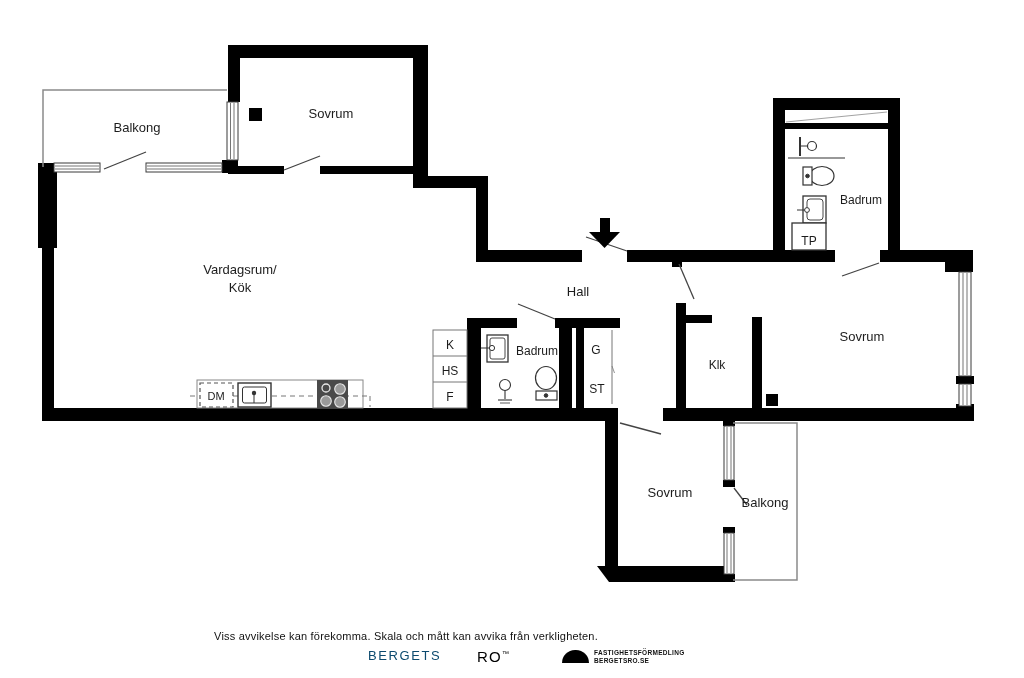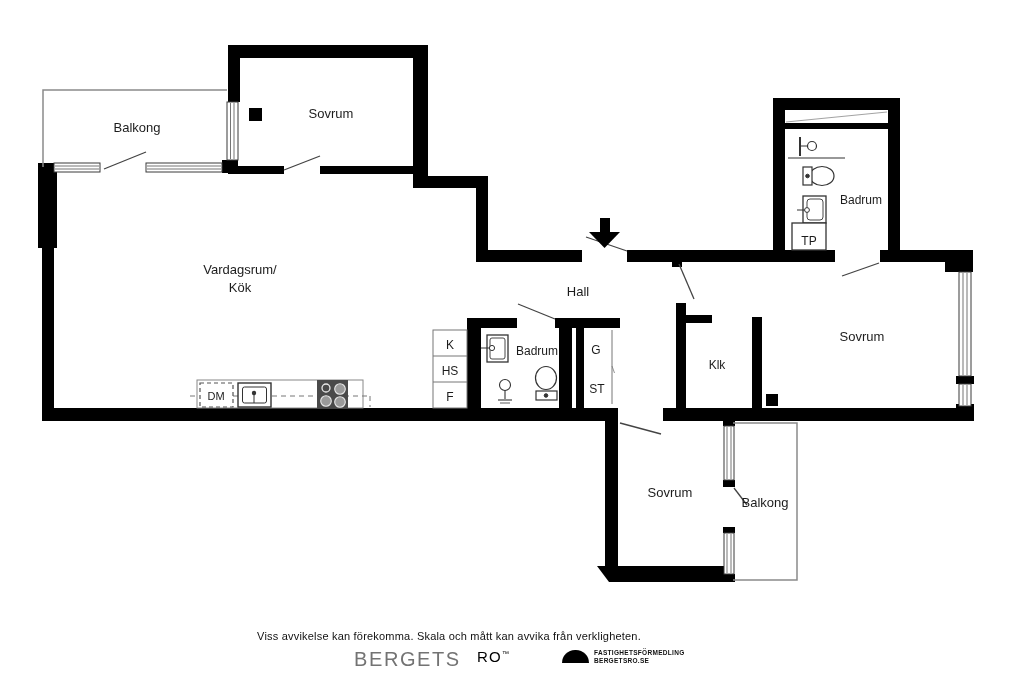--- a/index.html
+++ b/index.html
@@ -12,25 +12,25 @@
     font-family:"Liberation Sans", sans-serif;
     fill:#1c1c1c;
   }
   .lbl   { font-size:13px; }
   .lbl-sm{ font-size:12px; }
   .lbl-xs{ font-size:11px; }
 
   .footer { position:absolute; left:0; top:0; width:1024px; height:678px; pointer-events:none; }
   .disclaimer {
     position:absolute; top:630px; left:0; width:812px; text-align:center;
-    font-size:11px; color:#111; letter-spacing:0.2px;margin-left:43px;
+    font-size:11px; color:#111; letter-spacing:0.2px;
   }
   .brand-bergets {
-    position:absolute; left:354px; top:648px;
-    font-size:20px; letter-spacing:1.6px; color:#737373; font-weight:500;
+    position:absolute; left:368px; top:648px;
+    font-size:13px; letter-spacing:1.6px; color:#0c4a6e; font-weight:500;
   }
   .brand-ro {
     position:absolute; left:477px; top:648px;
     font-size:15px; letter-spacing:1.2px; color:#000; font-weight:500;
   }
   .brand-ro sup { font-size:7px; letter-spacing:0; vertical-align:6px; }
   .brand-logo {
     position:absolute; left:562px; top:650px;
     width:27px; height:13px; background:#000;
     border-radius:27px 27px 0 0;

